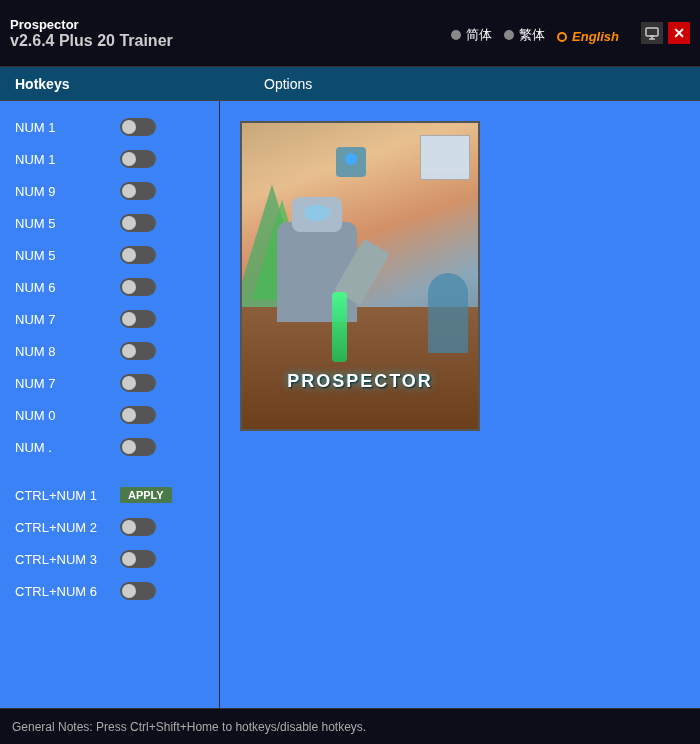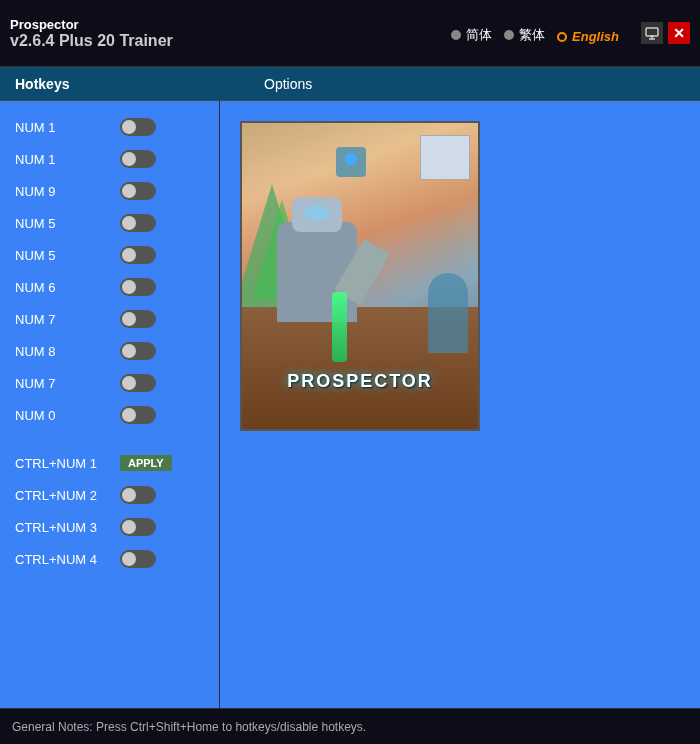--- a/index.html
+++ b/index.html
@@ -371,41 +371,47 @@
       <div class="toggle-switch">
           <div class="knob"></div>
         </div>
     </div>
     <div class="hotkey-row">
       <span class="hotkey-label">NUM 0</span>
       <div class="toggle-switch">
           <div class="knob"></div>
         </div>
     </div>
+    <div class="hotkey-row">
+      <span class="hotkey-label">NUM .</span>
+      <div class="toggle-switch">
+          <div class="knob"></div>
+        </div>
+    </div>
 
     <div class="spacer-row"></div>
 
     <div class="hotkey-row">
       <span class="hotkey-label">CTRL+NUM 1</span>
       <button class="apply-btn">APPLY</button>
     </div>
     <div class="hotkey-row">
       <span class="hotkey-label">CTRL+NUM 2</span>
       <div class="toggle-switch">
           <div class="knob"></div>
         </div>
     </div>
     <div class="hotkey-row">
       <span class="hotkey-label">CTRL+NUM 3</span>
       <div class="toggle-switch">
           <div class="knob"></div>
         </div>
     </div>
     <div class="hotkey-row">
-      <span class="hotkey-label">CTRL+NUM 4</span>
+      <span class="hotkey-label">CTRL+NUM 6</span>
       <div class="toggle-switch">
           <div class="knob"></div>
         </div>
     </div>
   </div>
 
   <div class="options-panel">
     <div class="game-cover">
 
       <div class="cover-floating-robot">

